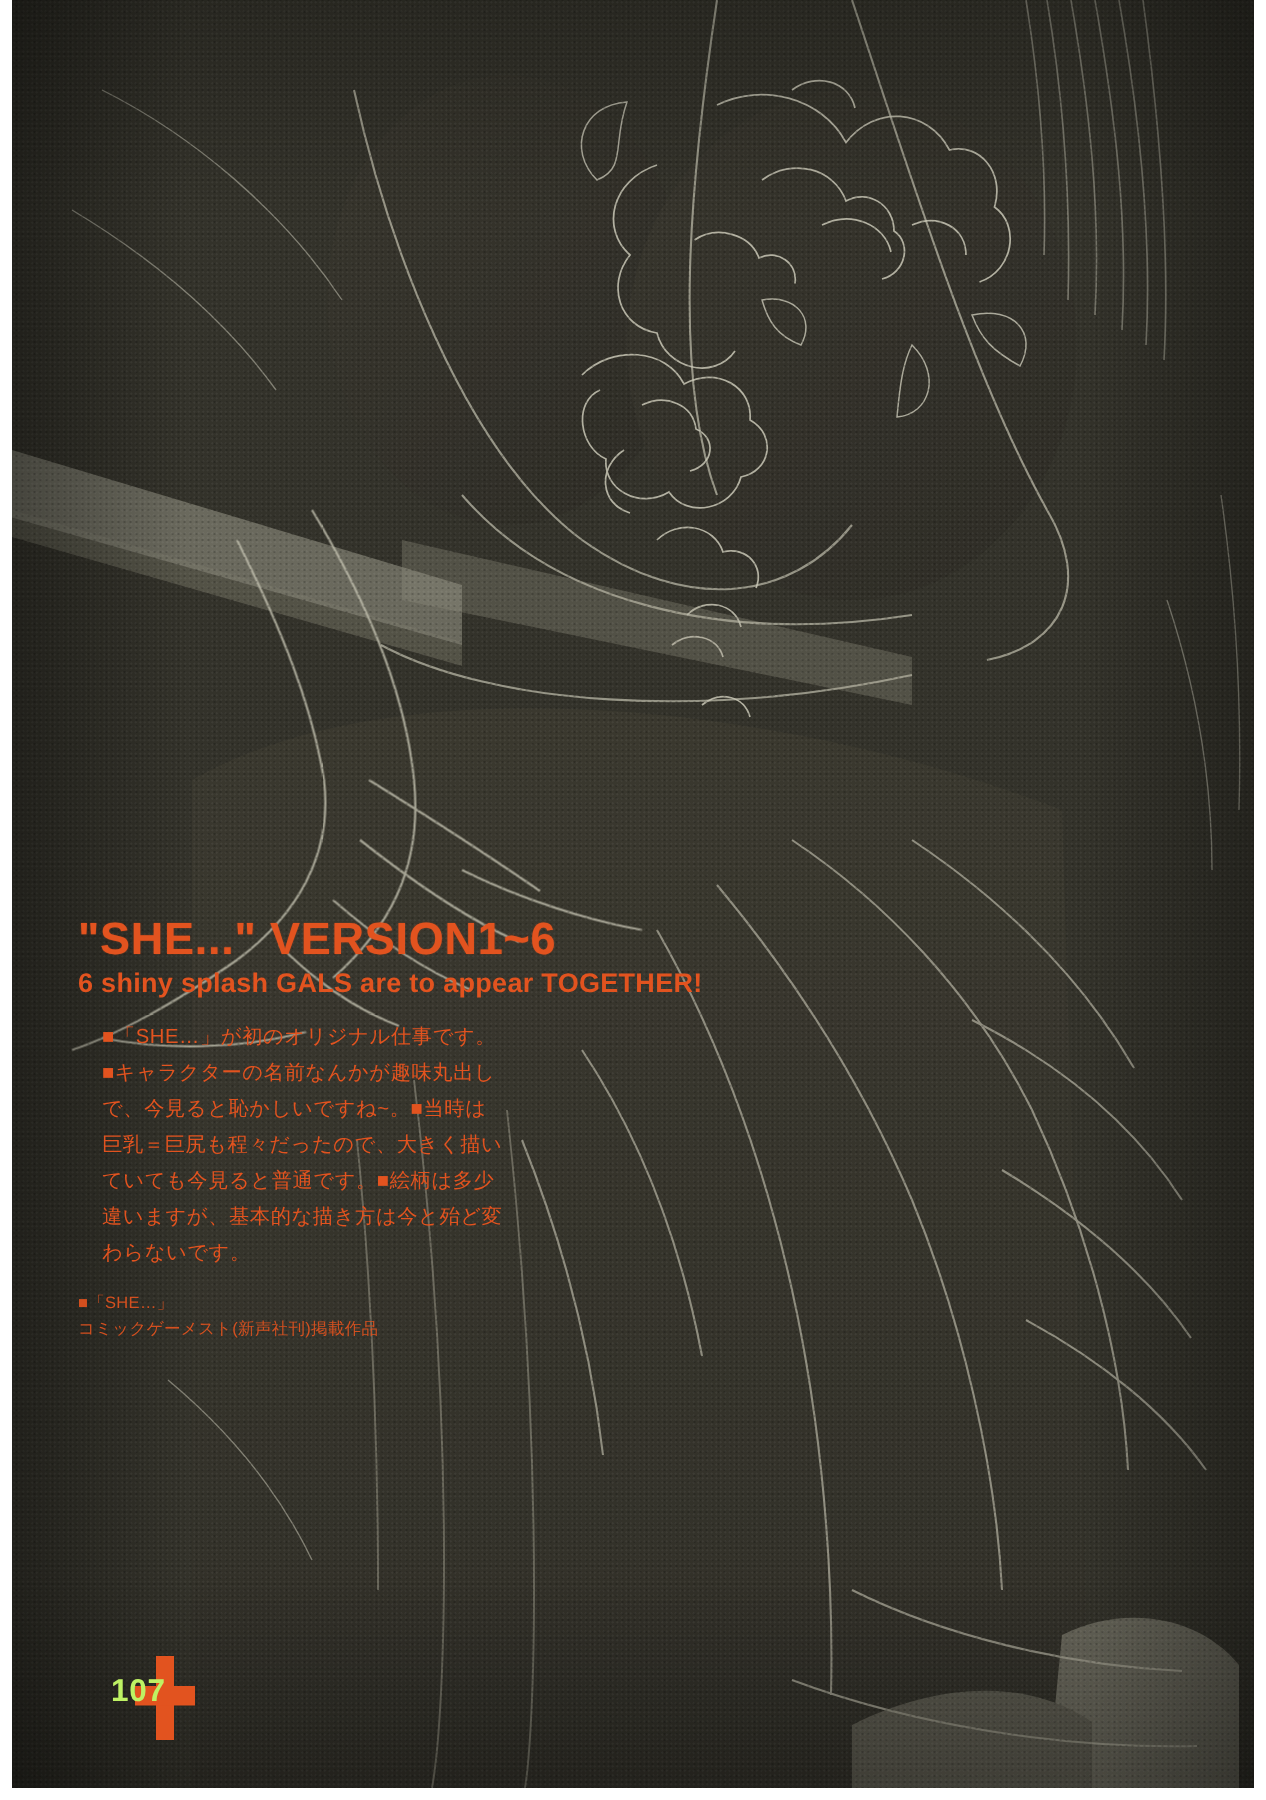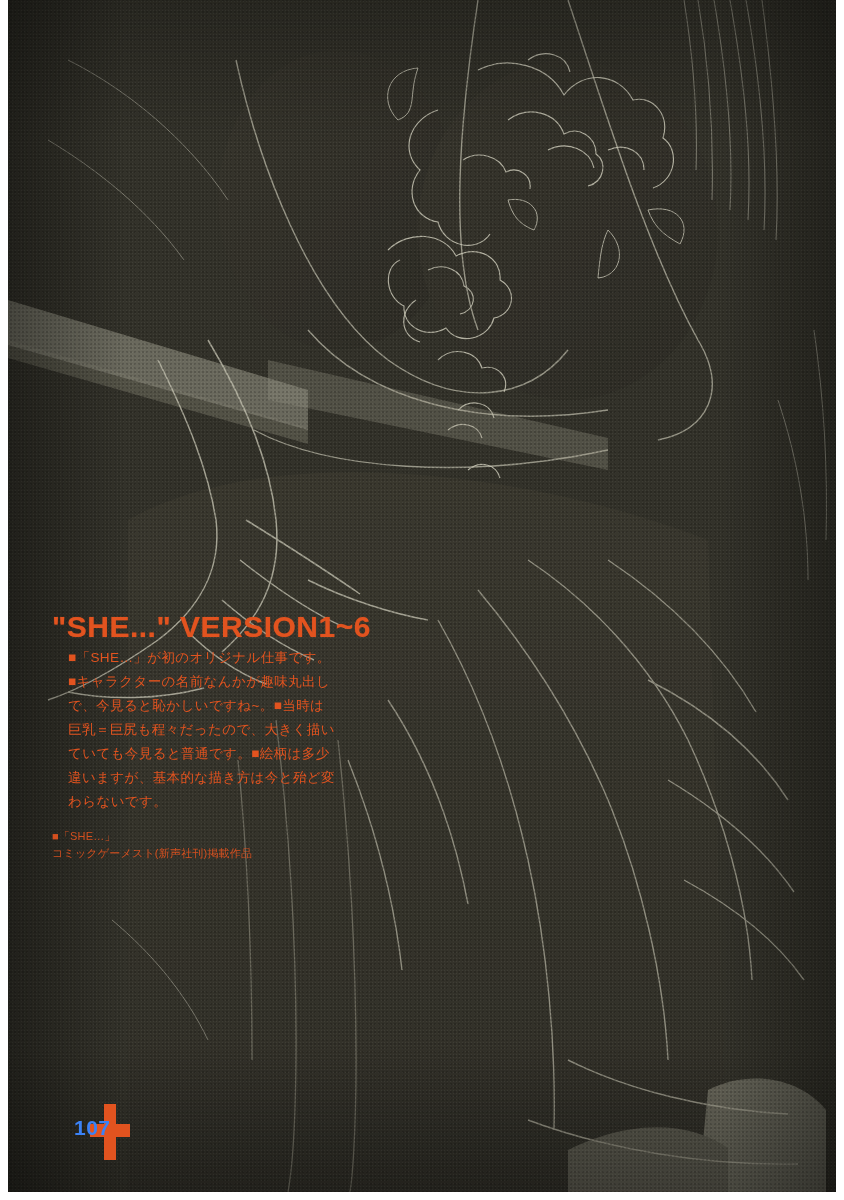--- a/index.html
+++ b/index.html
@@ -91,21 +91,21 @@
     position:absolute;left:14px;top:0;width:12px;height:56px;background:#e2531f;
   }
   .plusmark .h{
     position:absolute;left:0;top:20px;width:40px;height:13px;background:#e2531f;
   }
   .folio-num{
     position:absolute;
     left:6px; top:18px;
     font-size:21px;
     font-weight:bold;
-    color:#3b82f6;
+    color:#bef264;
     letter-spacing:0.5px;
   }
 </style>
 </head>
 <body>
 
 <div class="page">
 
   <div class="plate">
 
@@ -219,20 +219,21 @@
           <path d="M104,920 C140,950 176,990 200,1040"></path>
         </g>
       </svg>
     </div>
 
     <div class="tex"></div>
     <div class="vign"></div>
 
     <div class="textblock">
       <div class="headline">"SHE..." VERSION1~6</div>
+      <div class="subhead">6 shiny splash GALS are to appear TOGETHER!</div>
       <div class="body-jp">■「SHE…」が初のオリジナル仕事です。■キャラクターの名前なんかが趣味丸出しで、今見ると恥かしいですね~。■当時は巨乳＝巨尻も程々だったので、大きく描いていても今見ると普通です。■絵柄は多少違いますが、基本的な描き方は今と殆ど変わらないです。</div>
       <div class="credits">
         <div>■「SHE…」</div>
         <div>コミックゲーメスト(新声社刊)掲載作品</div>
       </div>
     </div>
 
     <div class="folio">
       <div class="plusmark">
         <div class="v"></div>

